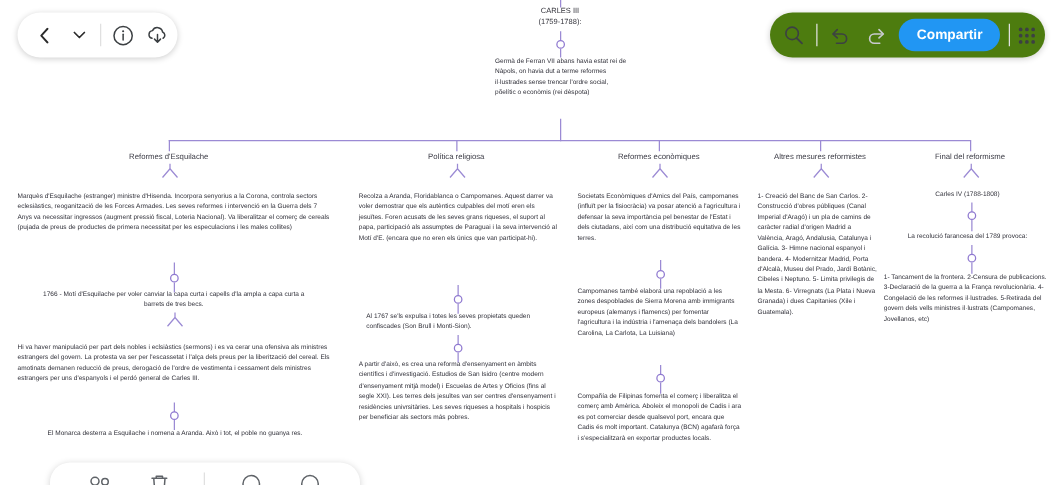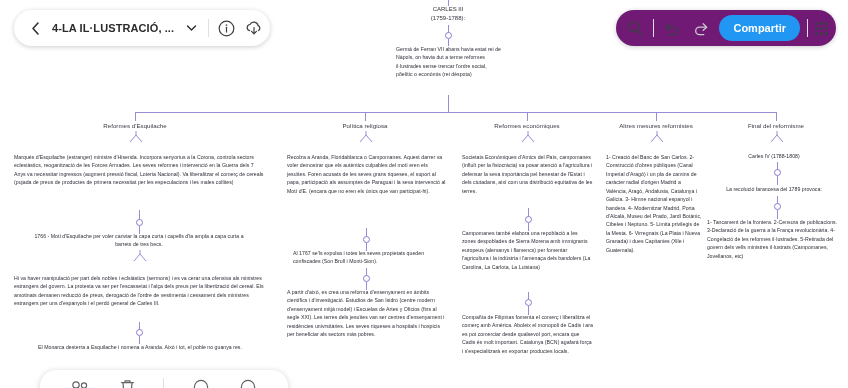--- a/index.html
+++ b/index.html
@@ -15,21 +15,21 @@
   .toolbar-left {
     position: absolute; left: 14px; top: 10px;
     height: 36px; display: flex; align-items: center;
     background: #fff; border-radius: 18px;
     box-shadow: 0 1px 5px rgba(0,0,0,.20);
     padding: 0 5px 0 10px; gap: 6px; z-index: 40;
   }
   .toolbar-right {
     position: absolute; right: 12px; top: 10px;
     height: 36px; display: flex; align-items: center;
-    background: #701a75; border-radius: 18px;
+    background: #4d7c0f; border-radius: 18px;
     box-shadow: 0 1px 5px rgba(0,0,0,.20);
     padding: 0 8px; gap: 7px; z-index: 40;
   }
   .tb-ico {
     width: 22px; height: 22px; display: flex;
     align-items: center; justify-content: center;
     color: #3c4043; cursor: pointer; flex: none;
   }
   .tb-ico svg { display: block; }
   .doc-title {
@@ -228,21 +228,20 @@
     </div>
 
   </div>
 
   <div class="toolbar-left">
     <span class="tb-ico">
       <svg width="9" height="13" viewBox="0 0 9 13">
           <path d="M7 1 L2 6.5 L7 12" stroke="#2b2b2b" stroke-width="1.5" fill="none" stroke-linecap="round" stroke-linejoin="round"></path>
         </svg>
     </span>
-    <span class="doc-title">4-LA IL·LUSTRACIÓ, ...</span>
     <span class="tb-ico">
       <svg width="11" height="8" viewBox="0 0 11 8">
           <path d="M1.5 2 L5.5 6 L9.5 2" stroke="#2b2b2b" stroke-width="1.4" fill="none" stroke-linecap="round" stroke-linejoin="round"></path>
         </svg>
     </span>
     <span class="tb-sep"></span>
     <span class="tb-ico">
       <svg width="17" height="17" viewBox="0 0 17 17">
           <circle cx="8.5" cy="8.5" r="7.3" stroke="#3c4043" stroke-width="1.2" fill="none"></circle>
           <path d="M8.5 7.3 L8.5 12" stroke="#3c4043" stroke-width="1.2" stroke-linecap="round"></path>

